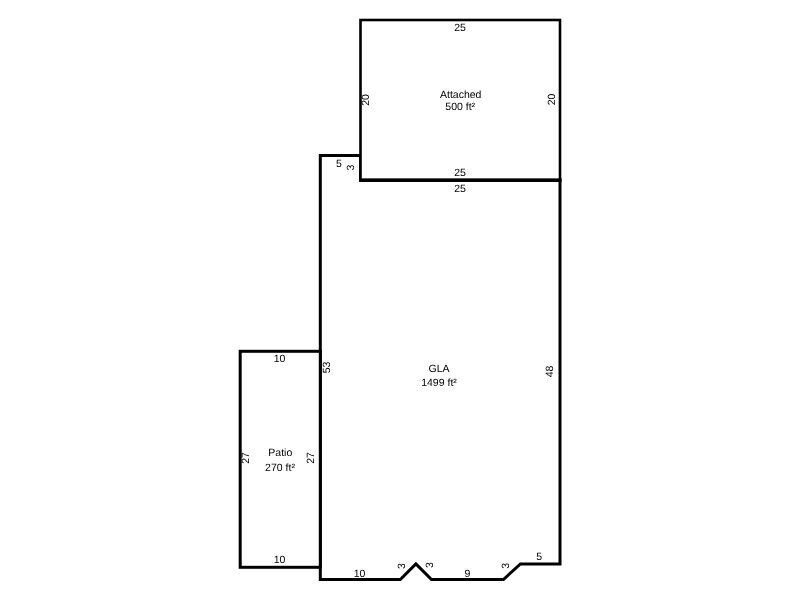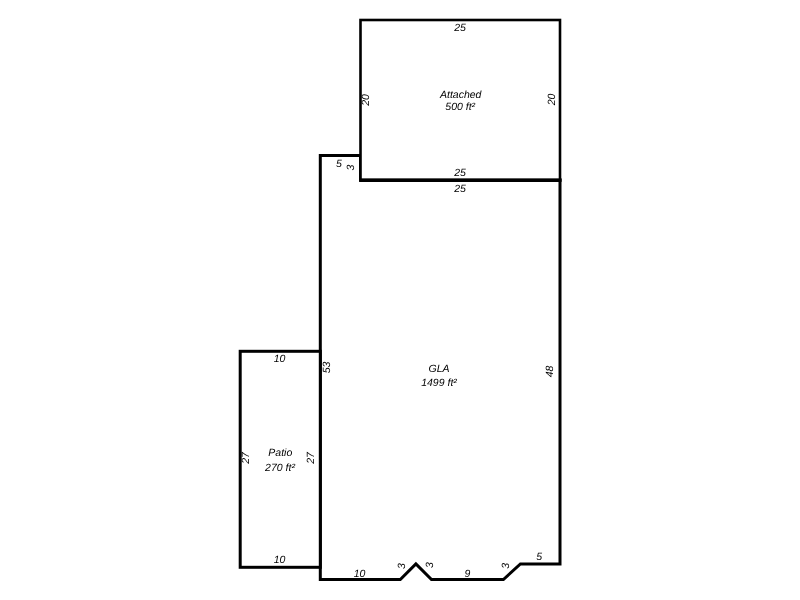--- a/index.html
+++ b/index.html
@@ -1,16 +1,16 @@
 <!DOCTYPE html>
 <html><head>
 <meta charset="utf-8">
 <style>
   html,body{margin:0;padding:0;background:#ffffff;}
-  .page{width:800px;height:600px;position:relative;background:#ffffff;overflow:hidden;font-style:italic;}
+  .page{width:800px;height:600px;position:relative;background:#ffffff;overflow:hidden;}
   svg{position:absolute;left:0;top:0;}
   text{font-family:"Liberation Sans",sans-serif;font-size:10.5px;fill:#000000;text-rendering:geometricPrecision;}
 </style>
 </head>
 <body>
 <div class="page">
 <svg width="800" height="600" viewBox="0 0 800 600">
 
   <rect x="0" y="0" width="800" height="600" fill="#ffffff"></rect>
 

